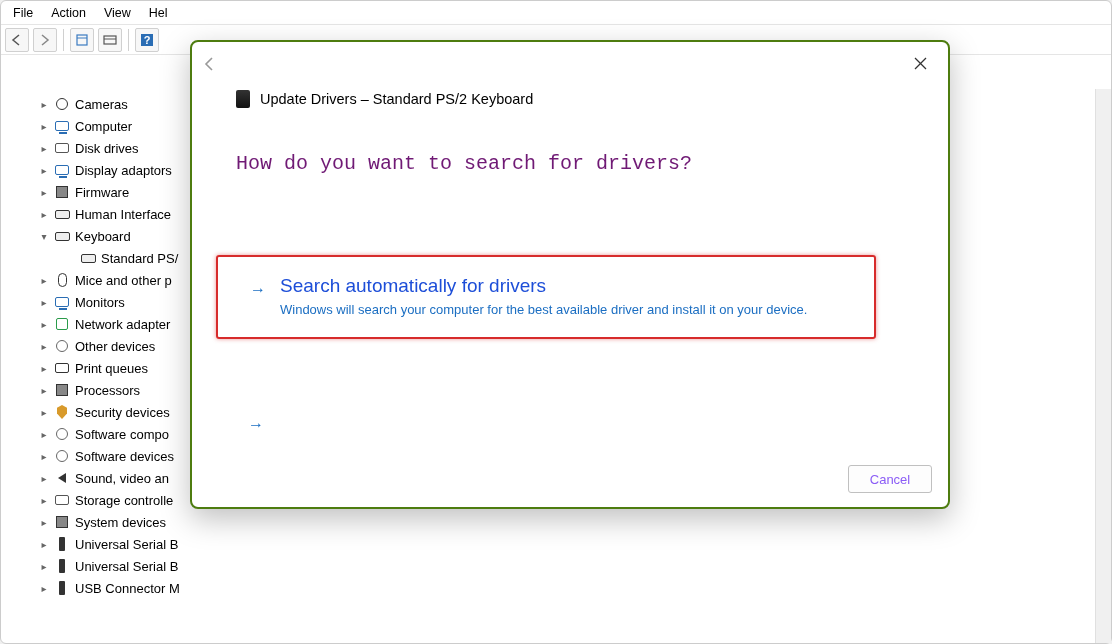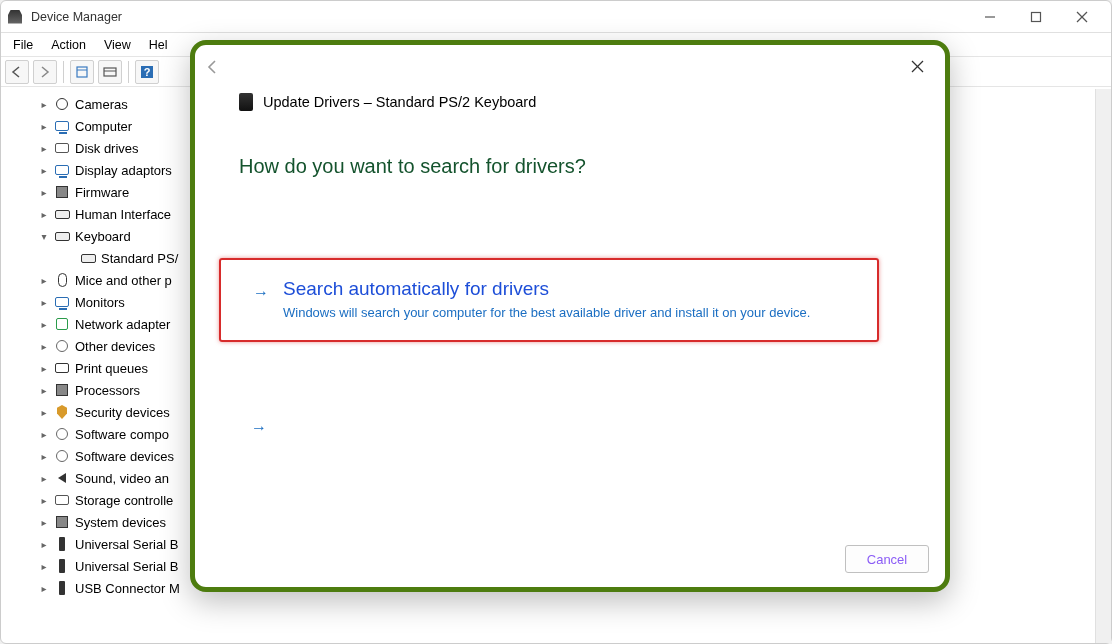--- a/index.html
+++ b/index.html
@@ -24,28 +24,28 @@
   .dm-body { position: absolute; top: 88px; bottom: 0; left: 0; right: 0; display:flex; }
   .tree { flex: 1; padding: 4px 0 4px 8px; font-size: 13px; color: #000; overflow:hidden;}
   .tree-row { display: flex; align-items: center; height: 22px; white-space: nowrap; }
   .tree-row .chev { width: 14px; text-align:center; color:#666; font-size:10px; }
   .tree-row .ticon { width: 18px; height:18px; margin: 0 4px 0 2px; display:inline-flex; align-items:center; justify-content:center; }
   .tree-row.child { padding-left: 28px; }
   .tree-row.grandchild { padding-left: 54px; }
   .scrollbar-right { width: 16px; background: #f0f0f0; border-left:1px solid #e0e0e0; }
 
   
-  .dialog { position: absolute; left: 190px; top: 40px; width: 760px; height: 552px; background: #ffffff; border: 5px solid #4d7c0f; border-radius: 16px; box-shadow: 0 10px 30px rgba(0,0,0,.25); }
+  .dialog { position: absolute; left: 190px; top: 40px; width: 760px; height: 469px; background: #ffffff; border: 2px solid #4d7c0f; border-radius: 8px; box-shadow: 0 10px 30px rgba(0,0,0,.25); }
   .dlg-header { position: relative; height: 48px; }
   .dlg-back { position:absolute; left:10px; top:14px; color:#888; }
   .dlg-close { position:absolute; right:8px; top:6px; width:40px; height:30px; display:flex; align-items:center; justify-content:center; }
   .dlg-title-row { position:absolute; left:44px; top:48px; display:flex; align-items:center; gap:10px; }
   .dlg-title-row .kbd-icon { width:14px; height:18px; background: linear-gradient(#333,#111); border-radius:2px; }
   .dlg-title { font-size: 14.5px; color:#000; }
-  .dlg-heading { position:absolute; left:44px; top:110px; font-size: 20px; color:#14532d; }
+  .dlg-heading { position:absolute; left:44px; top:110px; font-size: 20px; color:#701a75;font-family:Liberation Mono, monospace; }
   .option { position:absolute; left:24px; width: 660px; padding: 18px 26px 18px 32px; border-radius:3px;}
   .option.highlighted { border: 2px solid #d72b2b; top: 213px; box-shadow: 0 0 4px rgba(215,43,43,.5);}
   .option.plain { top: 350px; }
   .opt-row { display:flex; gap:14px; align-items:flex-start;}
   .opt-arrow { color:#1b6ec2; font-size:16px; line-height:26px; }
   .opt-title { font-size: 19px; color:#1d4ed8; margin:0 0 4px 0; }
   .opt-desc { font-size: 13px; color:#1b6ec2; max-width: 560px; line-height:1.4;}
   .dlg-footer { position:absolute; right:16px; bottom:14px; }
   .btn { min-width:84px; height:28px; border:1px solid #c0c0c0; background:#fdfdfd; border-radius:3px; font-size:13px; color:#8b5cf6; padding: 0 14px;}
 
@@ -63,44 +63,20 @@
   .ico-net{width:12px;height:12px;border:1.5px solid #2a9b4a;border-radius:2px;}
   .ico-shield{width:10px;height:14px;background:#d89a2b;clip-path:polygon(50% 0,100% 20%,100% 60%,50% 100%,0 60%,0 20%);}
   .ico-gear{width:12px;height:12px;border:1.5px solid #666;border-radius:50%;}
   .ico-dev{width:14px;height:14px;background:linear-gradient(#333,#666);clip-path:polygon(20% 0,80% 0,100% 40%,100% 100%,0 100%,0 40%);}
 </style>
 </head>
 <body>
 
 <div class="dm-window">
 
-  <div class="dm-titlebar">
-    <span class="app-icon">
-        <span class="ico-dev"></span>
-      </span>
-    <span class="title">Device Manager</span>
-    <div class="win-controls">
-      <div class="win-btn">
-          <svg width="12" height="12">
-            <line x1="1" y1="6" x2="11" y2="6" stroke-width="1.2"></line>
-          </svg>
-        </div>
-      <div class="win-btn">
-          <svg width="12" height="12">
-            <rect x="1.5" y="1.5" width="9" height="9" fill="none" stroke-width="1.2"></rect>
-          </svg>
-        </div>
-      <div class="win-btn">
-          <svg width="12" height="12">
-            <line x1="1" y1="1" x2="11" y2="11" stroke-width="1.2"></line>
-            <line x1="11" y1="1" x2="1" y2="11" stroke-width="1.2"></line>
-          </svg>
-        </div>
-    </div>
-  </div>
 
   <div class="menubar">
     <div class="menu-item">File</div>
     <div class="menu-item">Action</div>
     <div class="menu-item">View</div>
     <div class="menu-item">Hel</div>
   </div>
 
   <div class="toolbar">
     <div class="tb-btn">

